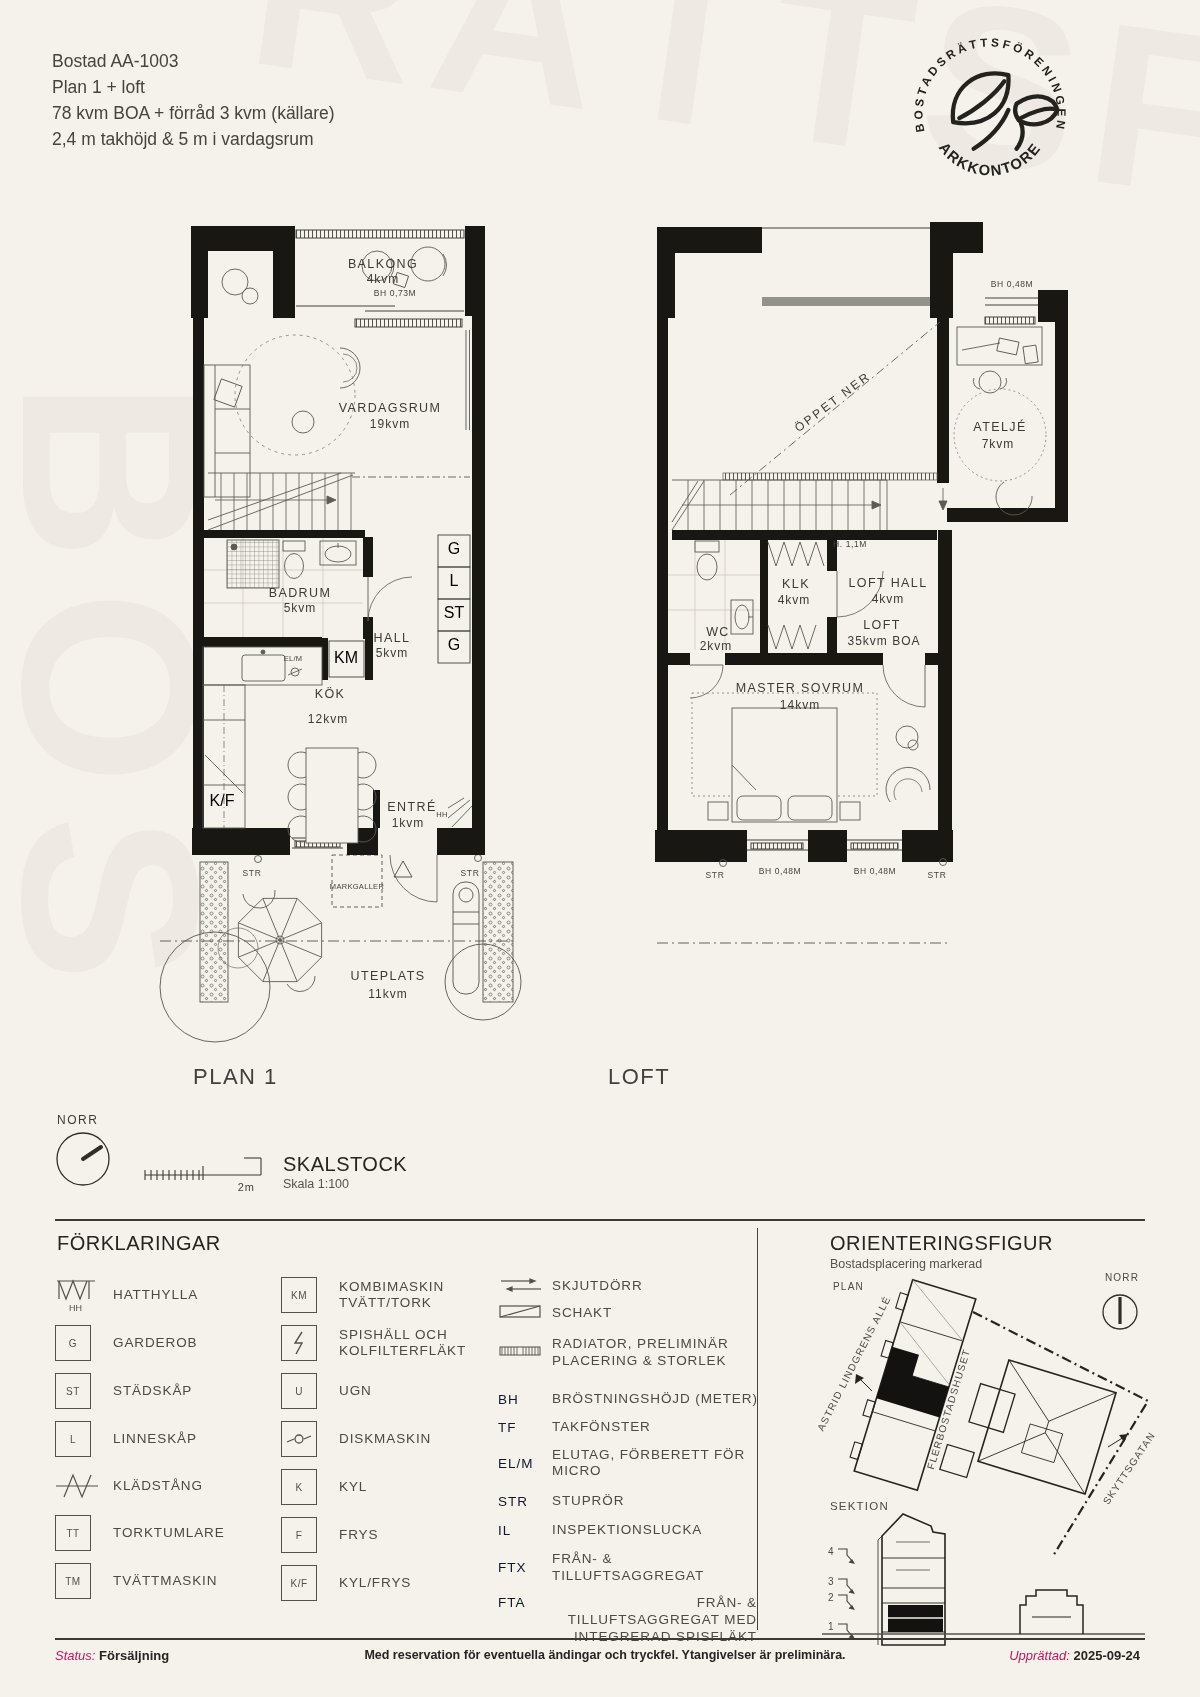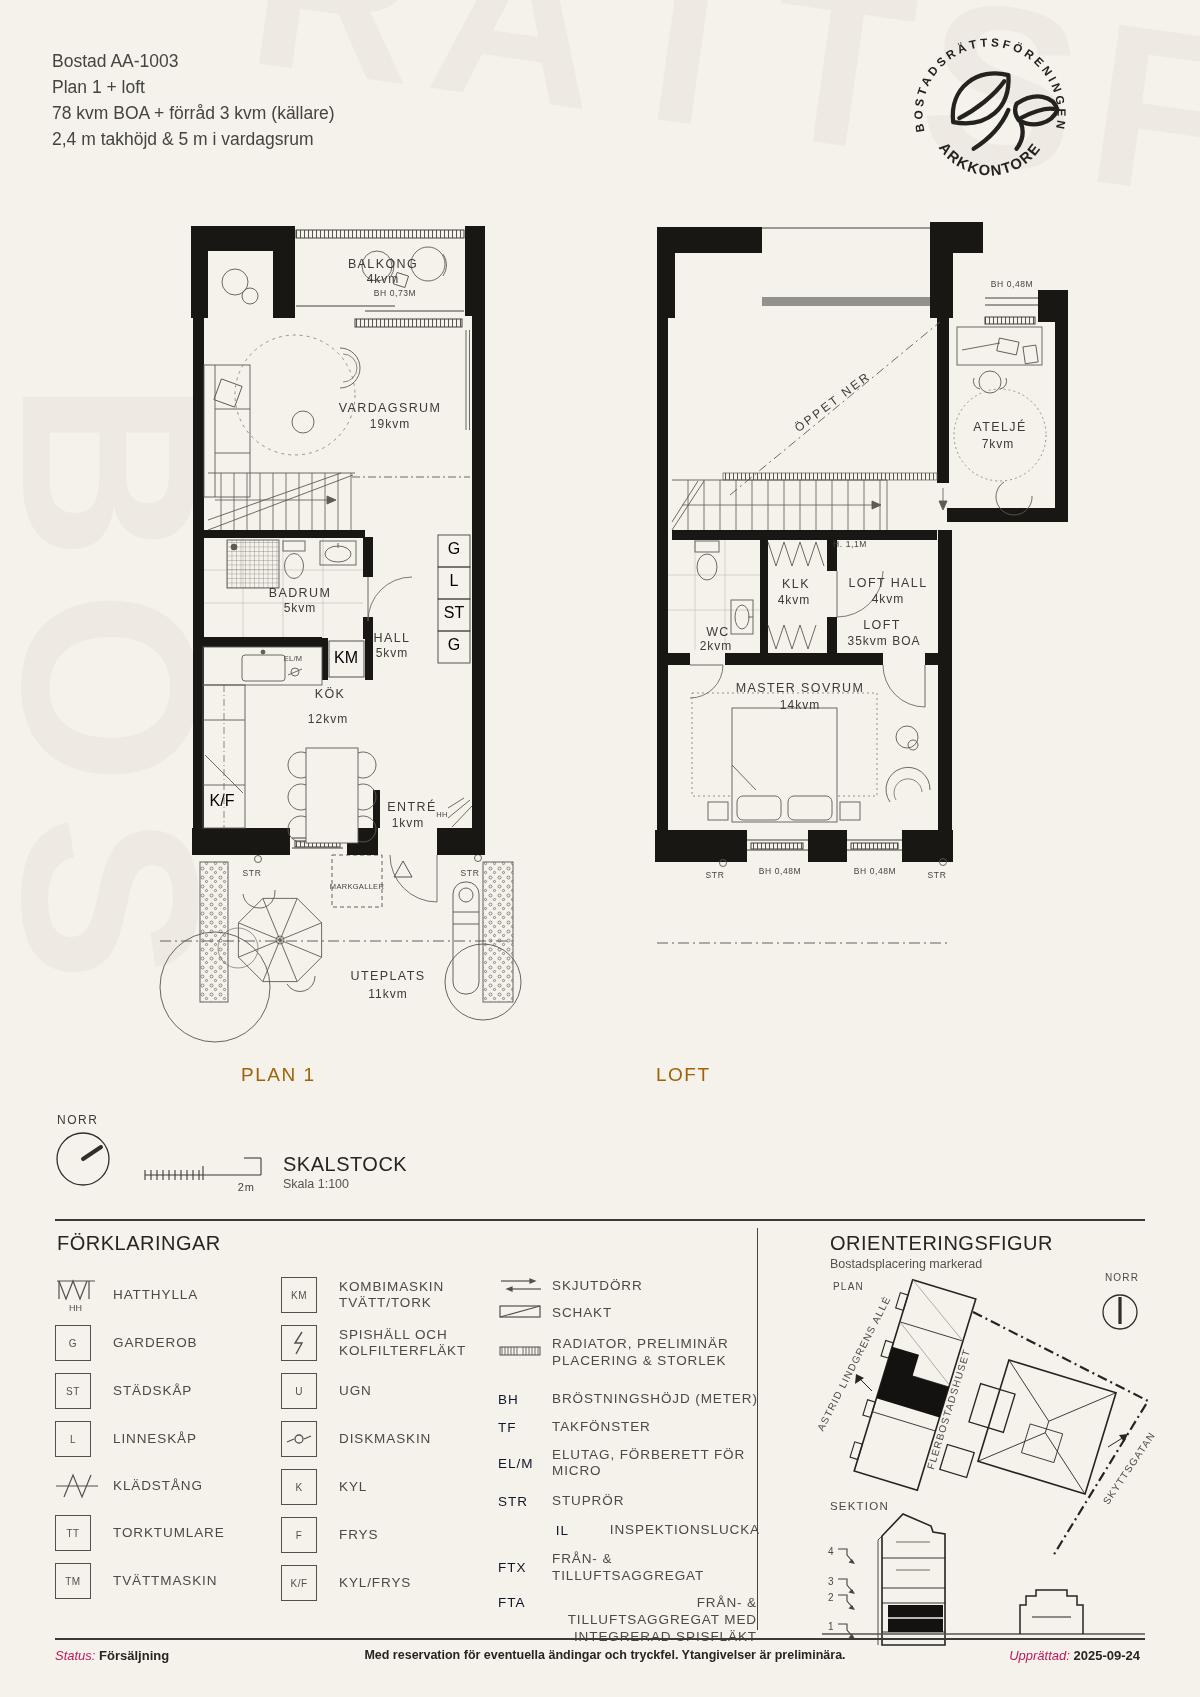--- a/index.html
+++ b/index.html
@@ -2,21 +2,21 @@
 <html><head>
 <meta charset="utf-8">
 <style>
   html,body{margin:0;padding:0;background:#f5f1eb;}
   #page{position:relative;width:1200px;height:1697px;background:#f5f1eb;overflow:hidden;
         font-family:"Liberation Sans",sans-serif;color:#2b2a27;}
   .abs{position:absolute;}
   .wm{position:absolute;font-weight:700;color:rgba(96,80,60,0.045);pointer-events:none;white-space:nowrap;}
   .h-title{font-size:21px;font-weight:700;color:#262522;letter-spacing:.3px;}
   .h-line{font-size:17.5px;color:#45443f;line-height:26px;}
-  .plan-caption{font-size:19px;color:#a16207;letter-spacing:1.5px;margin-left:48px;}
+  .plan-caption{font-size:22px;color:#404040;letter-spacing:1.5px;}
   .sec-title{font-size:20px;font-weight:400;color:#262522;letter-spacing:.5px;}
   .sub{font-size:12.5px;color:#55534d;}
   .norr-lbl{font-size:12px;letter-spacing:1.5px;color:#3c3b37;}
   .lgcol{position:absolute;display:flex;flex-direction:column;}
   .lgrow{display:flex;align-items:center;margin-bottom:12px;min-height:34px;}
   .lgicon{width:44px;display:flex;justify-content:flex-start;align-items:center;flex:none;}
   .lgbox{width:34px;height:34px;border:1.4px solid #52514c;display:flex;align-items:center;justify-content:center;
          font-size:10px;letter-spacing:.5px;color:#52514c;flex:none;}
   .lglabel{font-size:13.5px;letter-spacing:.9px;color:#4b4a45;margin-left:14px;line-height:1.2;}
   .c3row{display:flex;align-items:center;}
@@ -552,21 +552,21 @@
       <span class="c3label">TAKFÖNSTER</span>
     </div>
     <div class="c3row" style="margin-top:11px;">
       <span class="c3abbr">EL/M</span>
       <span class="c3label">ELUTAG, FÖRBERETT FÖR MICRO</span>
     </div>
     <div class="c3row" style="margin-top:13px;">
       <span class="c3abbr">STR</span>
       <span class="c3label">STUPRÖR</span>
     </div>
-    <div class="c3row" style="margin-top:12px;justify-content:flex-end;">
+    <div class="c3row" style="margin-top:12px;">
       <span class="c3abbr">IL</span>
       <span class="c3label">INSPEKTIONSLUCKA</span>
     </div>
     <div class="c3row" style="margin-top:12px;">
       <span class="c3abbr">FTX</span>
       <span class="c3label">FRÅN- &amp; TILLUFTSAGGREGAT</span>
     </div>
     <div class="c3row" style="margin-top:10px;align-items:flex-start;">
       <span class="c3abbr">FTA</span>
       <span class="c3label" style="max-width:205px;text-align:right;">FRÅN- &amp; TILLUFTSAGGREGAT MED INTEGRERAD SPISFLÄKT</span>

